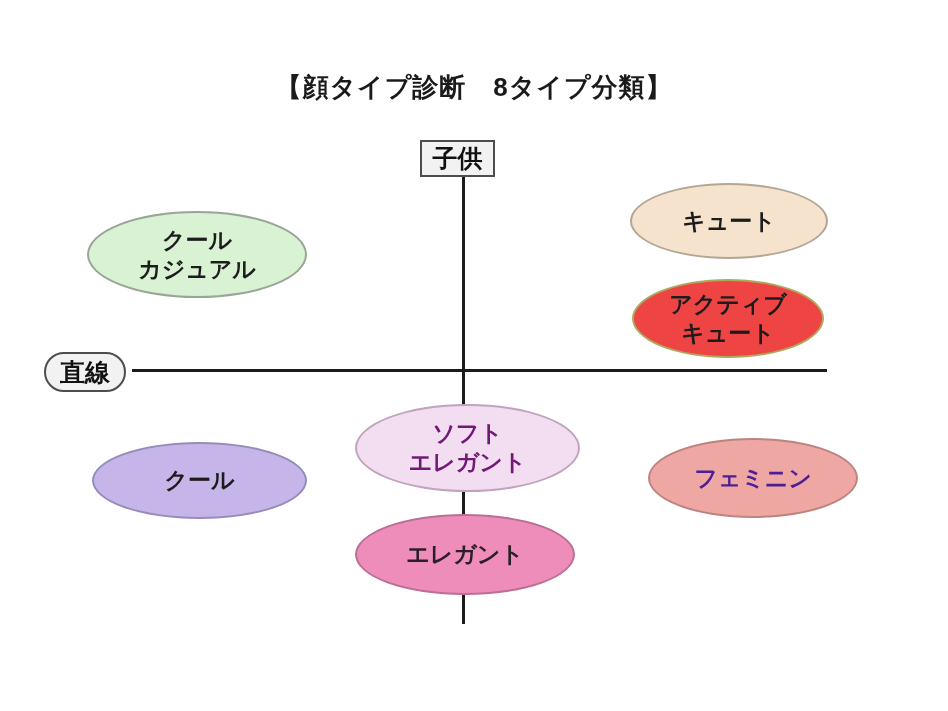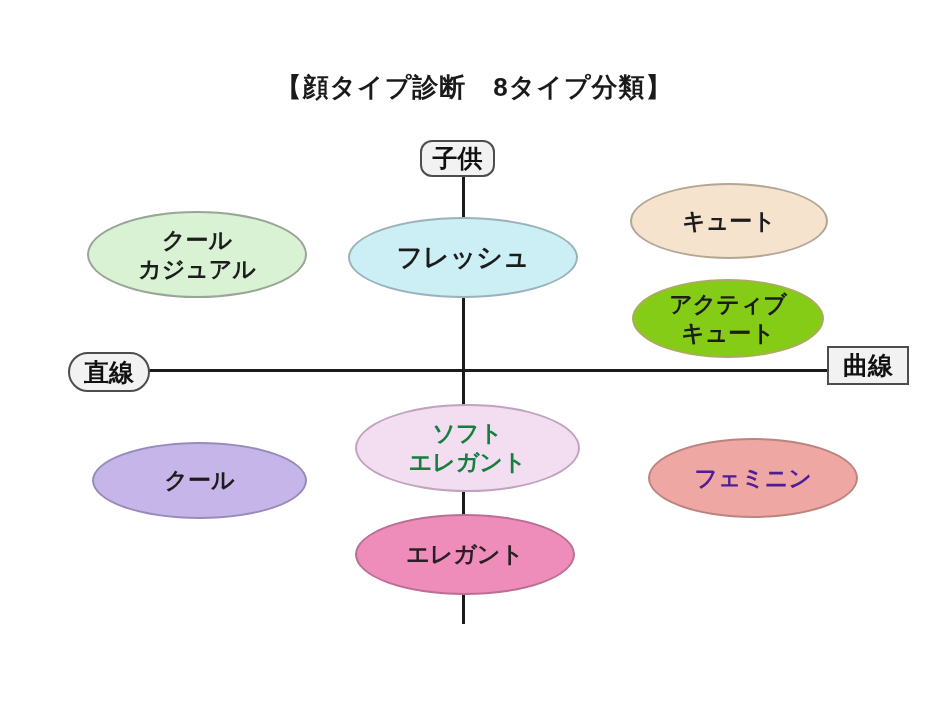--- a/index.html
+++ b/index.html
@@ -37,70 +37,66 @@
   .n-active-cute  { left: 632px; top: 279px; width: 192px; height: 79px; }
   .n-soft-elegant { left: 355px; top: 404px; width: 225px; height: 88px; }
   .n-cool         { left: 92px;  top: 442px; width: 215px; height: 77px; }
   .n-feminine     { left: 648px; top: 438px; width: 210px; height: 80px; }
   .n-elegant      { left: 355px; top: 514px; width: 220px; height: 81px; }
   .axis-box {
     position: absolute; background: #f2f2f2; border: 2px solid #4d4d4d;
     display: flex; align-items: center; justify-content: center;
     font-size: 25px; font-weight: bold; color: #111111;
   }
-  .b-top    { left: 420px; top: 140px; width: 75px; height: 37px; border-radius: 12px; }
+  .b-top    { left: 420px; top: 140px; width: 75px; height: 37px; }
   .b-bottom { left: 427px; top: 623px; width: 84px; height: 39px; }
-  .b-left   { left: 68px;  top: 352px; width: 82px; height: 40px; border-radius: 20px; }
+  .b-left   { left: 44px;  top: 352px; width: 82px; height: 40px; border-radius: 20px; }
   .b-right  { left: 827px; top: 346px; width: 82px; height: 39px; }
 </style>
 </head>
 <body>
 
 <div class="canvas">
 
   <div class="title">【顔タイプ診断　8タイプ分類】</div>
 
   <div class="axis-line vline" style="background: rgb(27, 27, 27);"></div>
   <div class="axis-line hline" style="background: rgb(27, 27, 27);"></div>
 
   <div class="node n-cool-casual" style="background: rgb(216, 242, 211); border-color: rgb(153, 165, 150);">
     <span class="node-label" style="color: rgb(28, 28, 28);">クール
 カジュアル</span>
   </div>
 
-  <div class="node n-fresh" style="background: rgb(204, 238, 245); border-color: rgb(155, 178, 185);">
-    <span class="node-label" style="color: rgb(28, 28, 28);">フレッシュ</span>
-  </div>
 
   <div class="node n-cute" style="background: rgb(245, 227, 205); border-color: rgb(179, 166, 148);">
     <span class="node-label" style="color: rgb(28, 28, 28);">キュート</span>
   </div>
 
-  <div class="node n-active-cute" style="background: #84cc16; border-color: rgb(173, 170, 96);">
+  <div class="node n-active-cute" style="background: #ef4444; border-color: rgb(173, 170, 96);">
     <span class="node-label" style="color: rgb(28, 28, 28);">アクティブ
 キュート</span>
   </div>
 
   <div class="node n-soft-elegant" style="background: rgb(243, 221, 241); border-color: rgb(192, 163, 189);">
-    <span class="node-label" style="color: #15803d;">ソフト
+    <span class="node-label" style="color: #701a75;">ソフト
 エレガント</span>
   </div>
 
   <div class="node n-cool" style="background: rgb(198, 181, 232); border-color: rgb(151, 139, 186);">
     <span class="node-label" style="color: rgb(28, 28, 28);">クール</span>
   </div>
 
   <div class="node n-feminine" style="background: rgb(239, 167, 164); border-color: rgb(188, 131, 128);">
     <span class="node-label" style="color: #4c1d95;">フェミニン</span>
   </div>
 
   <div class="node n-elegant" style="background: rgb(238, 141, 185); border-color: rgb(187, 111, 147);">
     <span class="node-label" style="color: rgb(42, 31, 38);">エレガント</span>
   </div>
 
   <div class="axis-box b-top">子供</div>
 
 
   <div class="axis-box b-left">直線</div>
 
-  <div class="axis-box b-right">曲線</div>
 
 </div>
 
 </body></html>

